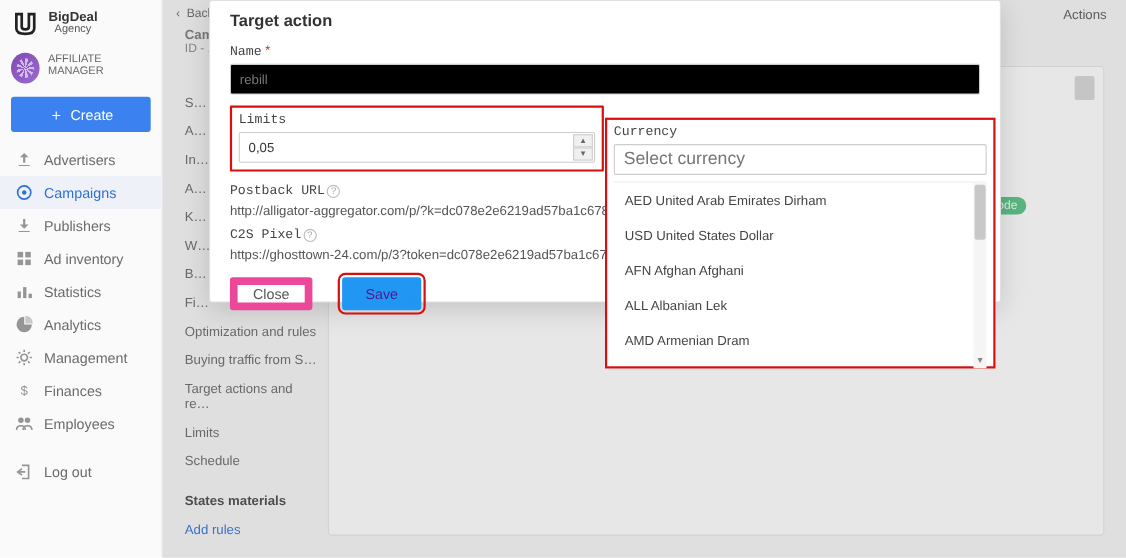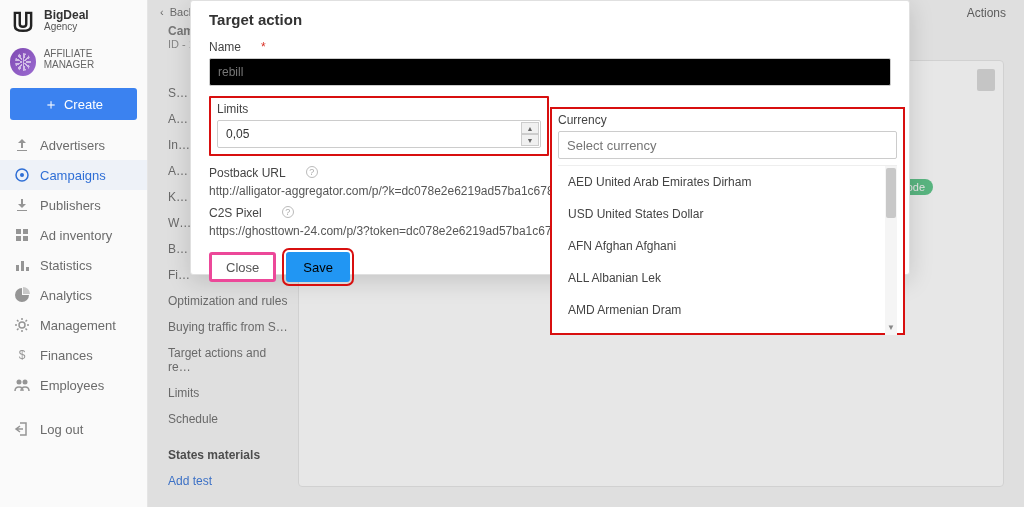--- a/index.html
+++ b/index.html
@@ -8,21 +8,21 @@
   
   .sidebar {
     position: absolute; left: 0; top: 0; width: 148px; height: 507px;
     background: #fafafa; border-right: 1px solid #e5e5e5;
     display: flex; flex-direction: column;
   }
   .logo-row {
     display: flex; align-items: center; padding: 8px 10px; gap: 8px;
   }
   .logo-svg { width: 26px; height: 26px; }
-  .logo-txt { font-weight: 700; font-size: 12px; line-height: 1.05; }
+  .logo-txt { font-weight: 700; font-size: 12px; line-height: 1.05; text-align: center; }
   .logo-txt small { display:block; font-weight:400; font-size:10px; color:#555;}
   .aff-row {
     display: flex; align-items: flex-start; gap: 8px; padding: 6px 10px 12px;
     font-size: 10px; color: #666;
   }
   .aff-badge {
     width: 28px; height: 28px; border-radius: 50%;
     background: linear-gradient(135deg,#7f4ab2,#9b6bd1);
     position: relative;
   }
@@ -95,21 +95,21 @@
   }
 
   
   .modal {
     position:absolute; left:190px; top:0; width:720px; height:275px;
     background:#fff; border:1px solid #e0e0e0; border-radius:3px;
     box-shadow: 0 6px 24px rgba(0,0,0,.15);
     padding: 10px 18px 14px;
   }
   .modal h2 { font-size:15px; font-weight:600; margin-bottom:12px; }
-  .field-label { font-size:12px; color:#444; margin-bottom:4px; display:flex; align-items:flex-start; gap:20px;}
+  .field-label { font-size:12px; color:#444; margin-bottom:4px; display:flex; align-items:flex-end; gap:2px;font-family:Liberation Mono, monospace;}
   .req { color:#d93025; }
   .help-ico {
     width:12px;height:12px;border:1px solid #bbb;border-radius:50%;
     font-size:9px;line-height:10px;text-align:center;color:#aaa;
   }
   .input, .input-ro {
     width:100%; height:28px; padding:4px 8px;
     border:1px solid #ccc; border-radius:2px; font-size:12px;
     background:#fafafa; color:#666;
   }
@@ -125,38 +125,38 @@
     position:absolute; right:2px; top:2px; bottom:2px; width:18px;
     display:flex; flex-direction:column;
   }
   .spin div{
     flex:1; border:1px solid #ccc; background:#f0f0f0; font-size:7px;
     display:flex;align-items:center;justify-content:center;color:#666;
   }
   .modal-footer { display:flex; gap:10px; margin-top:14px; }
   .btn {
     height:30px; padding:0 14px; font-size:13px; border-radius:3px;
-    border:3px solid #ec4899; background:#fff; color:#555; cursor:pointer;
+    border:7px solid #ec4899; background:#fff; color:#555; cursor:pointer;
   }
   .btn.primary {
-    background:#2196f3; border-color:#2196f3; color:#000000;
+    background:#2196f3; border-color:#2196f3; color:#4c1d95;margin-left:17px;
   }
   .btn-hl {
     outline:2px solid #d80f0f; outline-offset:2px;
   }
 
   
   .currency-panel {
     position:absolute; left:550px; top:107px; width:355px; height:228px;
     background:#fff; border:2px solid #d80f0f; padding:4px 6px 0;
   }
   .currency-panel .field-label { margin-top:0; }
   .currency-search {
     width:100%; height:28px; border:1px solid #ccc; border-radius:2px;
-    padding:4px 8px; font-size:13px; color:#be185d;
+    padding:4px 8px; font-size:16px; color:#be185d;
   }
   .currency-list {
     position:relative; margin-top:6px; height:170px; overflow:hidden;
     border-top:1px solid #eee;
   }
   .currency-list ul { list-style:none; }
   .currency-list li {
     padding:9px 10px; font-size:12px; color:#444; cursor:pointer;
   }
   .currency-scroll {
@@ -290,21 +290,21 @@
     <div>K…</div>
     <div>W…</div>
     <div>B…</div>
     <div>Fi…</div>
     <div>Optimization and rules</div>
     <div>Buying traffic from S…</div>
     <div>Target actions and re…</div>
     <div>Limits</div>
     <div>Schedule</div>
     <div class="group">States materials</div>
-    <div class="link">Add test</div>
+    <div class="link">Add rules</div>
     <div class="group">Target actions</div>
 
   </div>
 
   <div class="content-panel">
     <div class="doc-icon"></div>
     <div style="position:absolute; right:70px; top:118px; font-size:12px; color:#666;">
       <span class="tag red">oney</span>
       <span>&amp;r=</span>
       <span class="tag green">currency_code</span>

